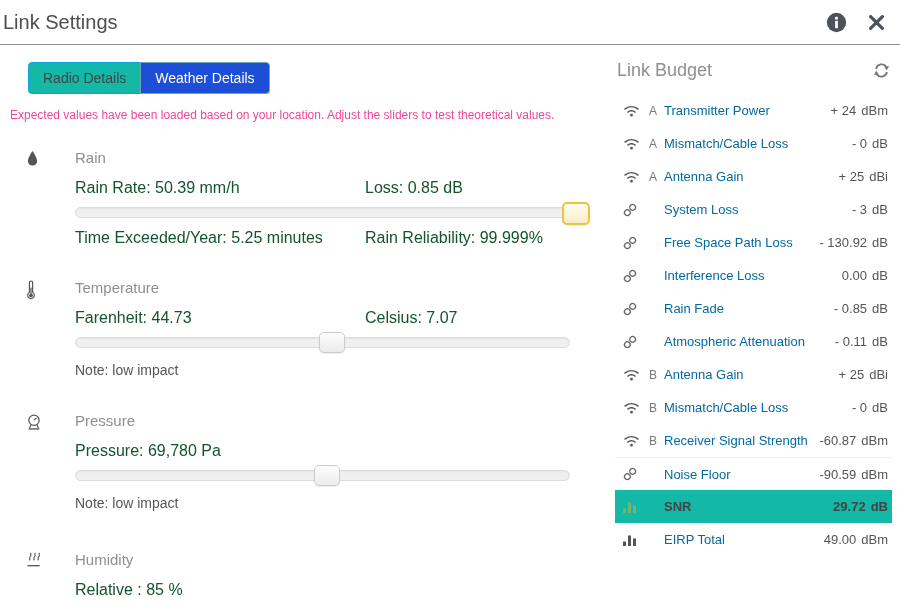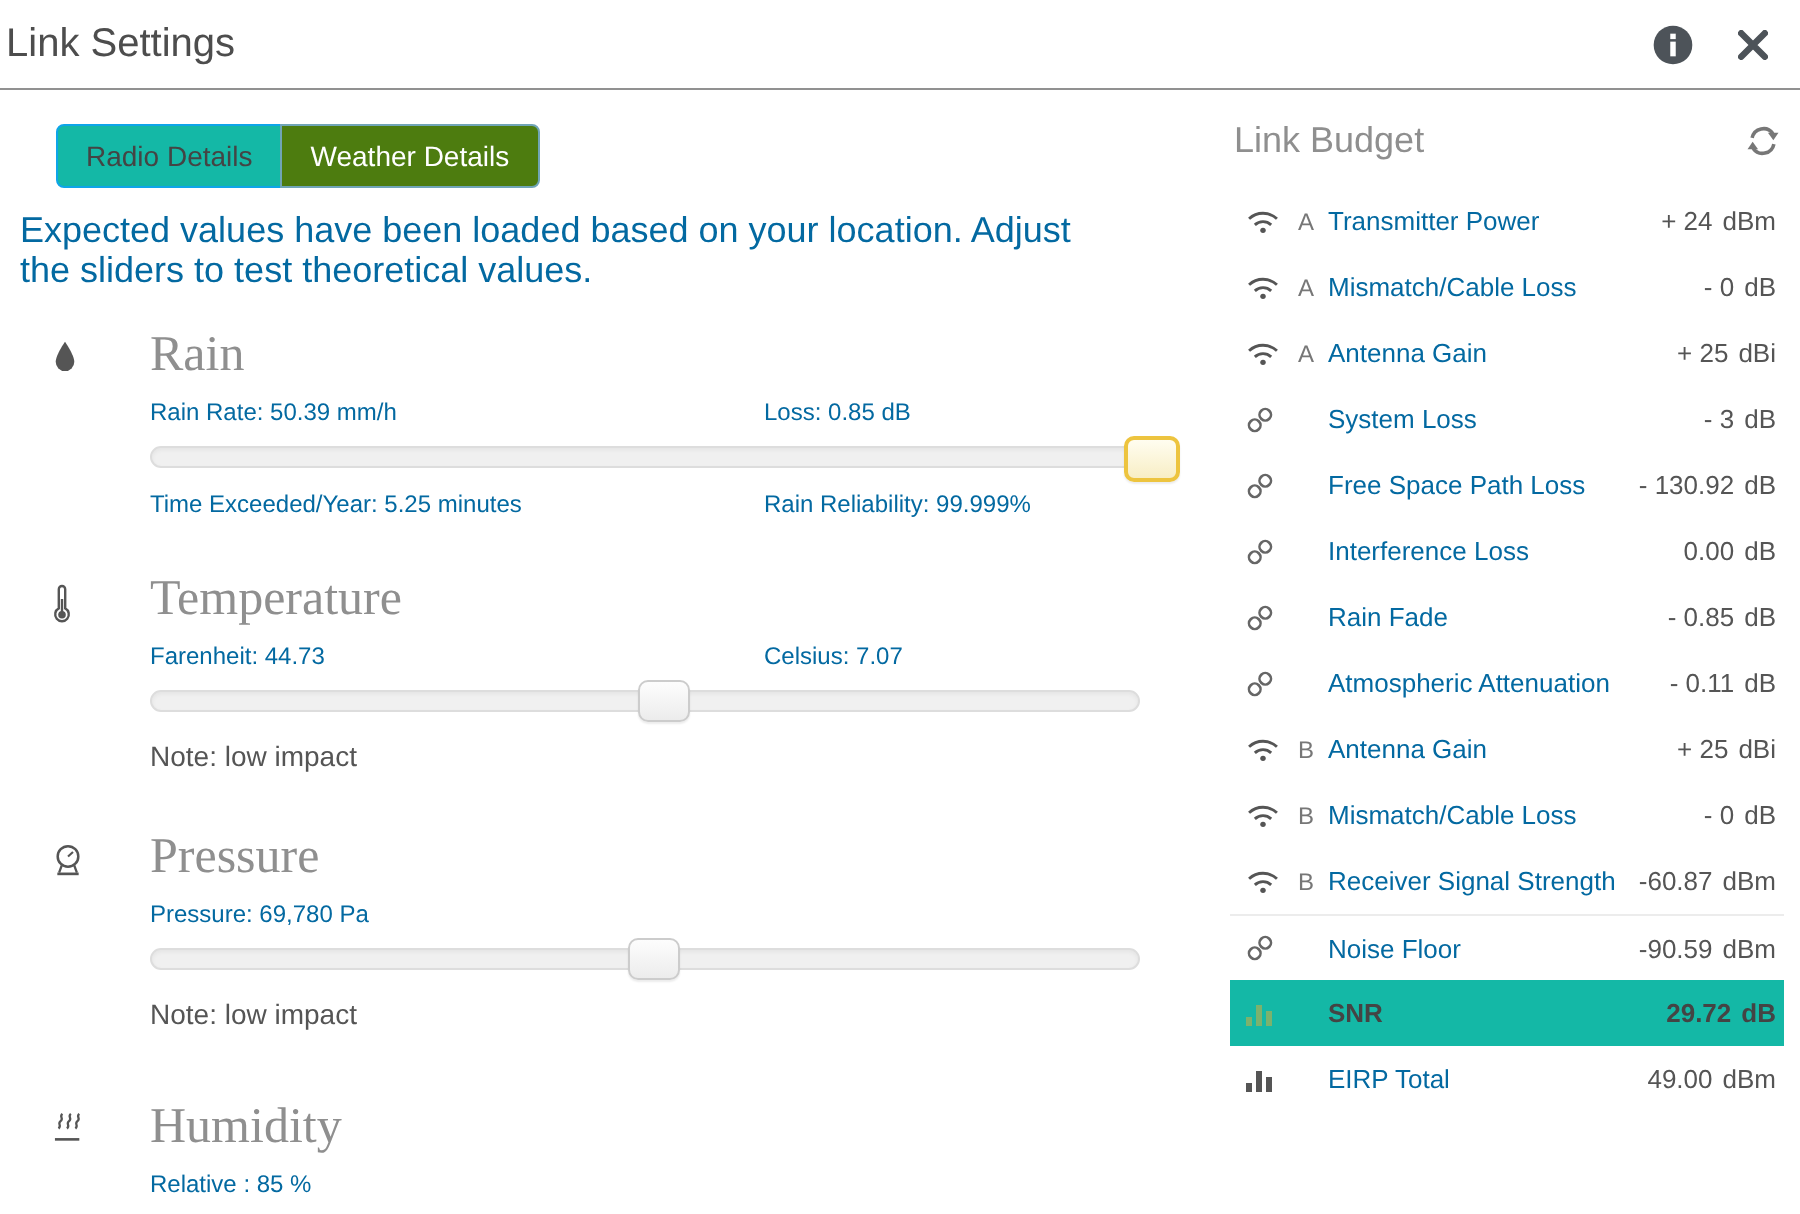--- a/index.html
+++ b/index.html
@@ -14,33 +14,33 @@
   .hicon{color:#4d5359;display:flex;align-items:center;cursor:pointer;}
   .hicon + .hicon{margin-left:22px;}
   
   .main{display:flex;}
   .left{width:605px;box-sizing:border-box;padding-left:10px;}
   .right{width:295px;box-sizing:border-box;padding:0 8px 0 10px;}
   
   .tabs{display:inline-flex;margin:17px 0 0 18px;}
   .tab{font-size:14px;padding:7px 14px;border:1px solid #0ea5e9;background:#14b8a6;color:#444;
        border-radius:4px 0 0 4px;cursor:pointer;}
-  .tab.active{background:#4d7c0f;border:1px solid #70a5b7;color:#fff;
+  .tab.active{background:#1d4ed8;border:1px solid #70a5b7;color:#fff;
        border-radius:0 4px 4px 0;margin-left:-1px;}
-  .description{margin-top:11px;font-size:18px;line-height:20px;max-width:552px;color:#0369a1;}
+  .description{margin-top:11px;font-size:12px;line-height:20px;max-width:552px;color:#ec4899;}
   
   .section{display:flex;}
   .sec-rain{margin-top:22px;}
   .sec-temp{margin-top:30px;}
   .sec-press{margin-top:32px;}
   .sec-hum{margin-top:38px;}
   .icon-col{width:65px;box-sizing:border-box;padding:3px 0 0 16px;color:#555;}
   .content-col{width:495px;}
-  .section-title{font-size:25px;color:#8f8f8f;font-weight:400;line-height:22px;font-family:Liberation Serif, serif;}
-  .field-row{display:grid;grid-template-columns:290px 1fr;font-size:12px;margin-top:10px;color:#0369a1;gap:17px;}
+  .section-title{font-size:15px;color:#8f8f8f;font-weight:400;line-height:22px;}
+  .field-row{display:grid;grid-template-columns:290px 1fr;font-size:16px;margin-top:10px;color:#14532d;}
   .slider{position:relative;height:21px;margin-top:5px;}
   .slider-track{position:absolute;top:5px;left:0;right:0;height:9px;background:#f0f0f0;
       border:1px solid #ddd;border-radius:6px;box-shadow:inset 0 1px 2px rgba(0,0,0,.05);cursor:pointer;}
   .slider-handle{position:absolute;top:0;width:24px;height:19px;margin-left:-13px;
       border:1px solid #ccc;border-radius:5px;background:linear-gradient(#fdfdfd,#ececec);
       box-shadow:0 1px 1px rgba(0,0,0,.08);cursor:pointer;}
   .slider-handle.active{border:2px solid #edc43f;background:linear-gradient(#fffdf0,#f8eec5);}
   .note-row{margin-top:9px;font-size:14px;color:#555;}
   
   .budget-header{display:flex;align-items:center;margin-top:15px;padding:0 2px;}

